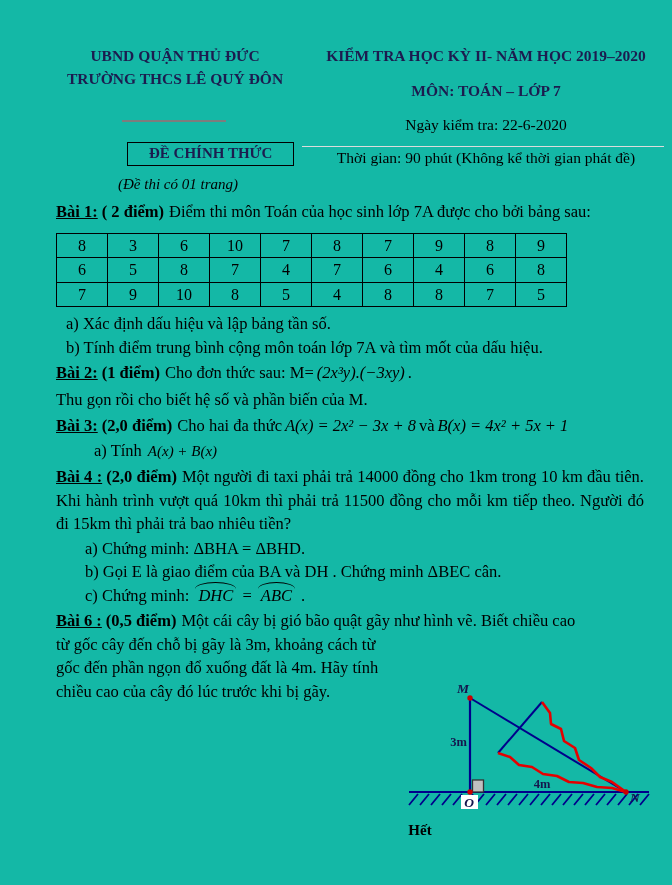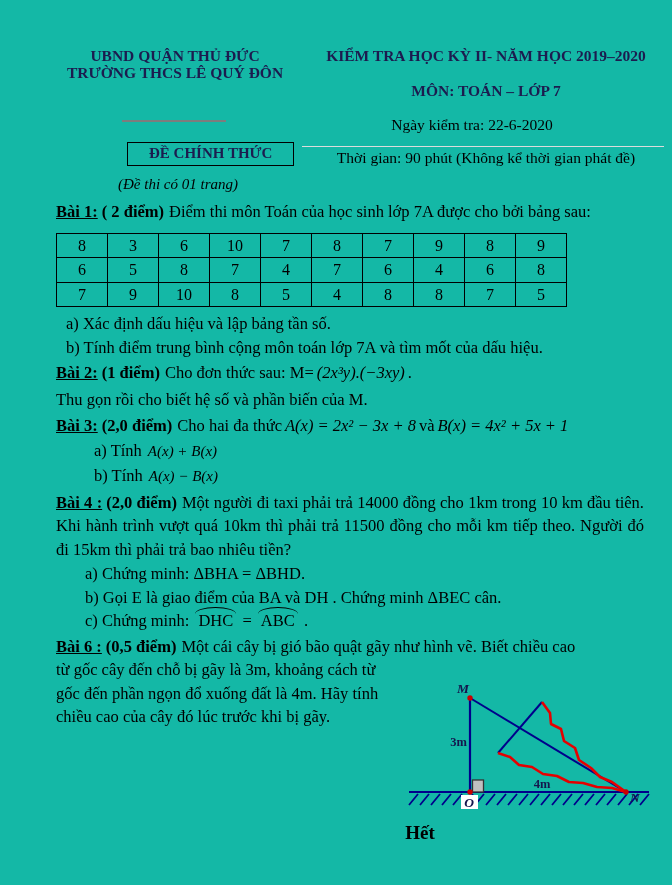--- a/index.html
+++ b/index.html
@@ -19,44 +19,44 @@
   .math{font-style:italic;margin:0 3px;}
   .math-sm{font-style:italic;font-size:15px;margin-left:6px;margin-top:36px;}
   .ind1{padding-left:10px;}
   .ind2{padding-left:38px;}
   .ind3{padding-left:29px;}
   .just{text-align:justify;}
   .nowrap{white-space:nowrap;}
   table.scores{border-collapse:collapse;margin-top:9px;}
   table.scores td{border:1px solid #000;width:50px;height:21px;text-align:center;
         font-size:16px;padding:0;}
-  .hat{position:relative;padding:4px 3px 0;margin:13px 2px;}
+  .hat{position:relative;font-style:italic;padding:4px 3px 0;margin:13px 2px;}
   .hat::before{content:"";position:absolute;left:0;right:0;top:0;height:6px;
         border-top:1.6px solid #000;border-radius:50% 50% 0 0 / 100% 100% 0 0;}
   .b6line{width:360px;white-space:nowrap;}
   .fig{position:absolute;left:403px;top:676px;width:266px;height:150px;}
   .end-label{position:absolute;left:170px;top:822px;width:500px;text-align:center;
-        font-weight:bold;font-size:19px;}
+        font-weight:bold;font-size:15px;}
 </style>
 </head>
 <body>
 
 <div class="page">
 
   <div class="abs hdr-bold" style="left:62px;top:47px;width:226px;">UBND QUẬN THỦ ĐỨC</div>
-  <div class="abs hdr-bold" style="left:52px;top:64px;width:246px;">TRƯỜNG THCS LÊ QUÝ ĐÔN</div>
+  <div class="abs hdr-bold" style="left:52px;top:70px;width:246px;">TRƯỜNG THCS LÊ QUÝ ĐÔN</div>
   <div class="abs org-rule" style="left:122px;top:120px;width:104px;"></div>
   <div class="abs" style="left:127px;top:142px;">
     <span class="official-box">ĐỀ CHÍNH THỨC</span>
   </div>
   <div class="abs page-note" style="left:118px;top:176px;">(Đề thi có 01 trang)</div>
 
   <div class="abs hdr-bold" style="left:300px;top:47px;width:372px;">KIỂM TRA HỌC KỲ II- NĂM HỌC 2019–2020</div>
   <div class="abs hdr-bold" style="left:300px;top:82px;width:372px;">MÔN: TOÁN – LỚP 7</div>
-  <div class="abs hdr-plain" style="left:286px;top:116px;width:372px;">Ngày kiểm tra: 22-6-2020</div>
+  <div class="abs hdr-plain" style="left:300px;top:116px;width:372px;">Ngày kiểm tra: 22-6-2020</div>
   <div class="abs faint-line" style="left:302px;top:146px;width:362px;"></div>
   <div class="abs hdr-plain" style="left:300px;top:149px;width:372px;">Thời gian: 90 phút (Không kể thời gian phát đề)</div>
 
   <div class="content">
 
     <div>
       <span class="blabel">Bài 1:</span><span class="pts">( 2 điểm)</span><span>Điểm thi môn Toán của học sinh lớp 7A được cho bởi bảng sau:</span>
     </div>
     <table class="scores">
       <tbody>
@@ -105,23 +105,20 @@
       <span class="blabel">Bài 2:</span><span class="pts">(1 điểm)</span><span>Cho đơn thức sau: M=</span><span class="math">(2x³y).(−3xy)</span><span>.</span>
     </div>
     <div style="margin-top:3px;">Thu gọn rồi cho biết hệ số và phần biến của M.</div>
 
     <div style="margin-top:3px;">
       <span class="blabel">Bài 3:</span><span class="pts">(2,0 điểm)</span><span>Cho hai đa thức</span><span class="math">A(x) = 2x² − 3x + 8</span><span>và</span><span class="math">B(x) = 4x² + 5x + 1</span>
     </div>
     <div class="ind2" style="margin-top:1px;">
       <span>a) Tính</span><span class="math-sm">A(x) + B(x)</span>
     </div>
-    <div class="ind2" style="margin-top:1px;">
-      <span>b) Tính</span><span class="math-sm">A(x) − B(x)</span>
-    </div>
 
     <div class="just" style="margin-top:2px;">
       <span class="blabel">Bài 4 :</span><span class="pts">(2,0 điểm)</span><span>Một người đi taxi phải trả 14000 đồng cho 1km trong 10 km đầu tiên. Khi hành trình vượt quá 10km thì phải trả 11500 đồng cho mỗi km tiếp theo. Người đó đi 15km thì phải trả bao nhiêu tiền?</span>
     </div>
 
     <div class="ind3" style="margin-top:1px;">a) Chứng minh: ΔBHA = ΔBHD.</div>
     <div class="ind3">b) Gọi E là giao điểm của BA và DH . Chứng minh ΔBEC cân.</div>
     <div class="ind3">
       <span>c) Chứng minh:</span>
       <span class="hat">DHC</span>

